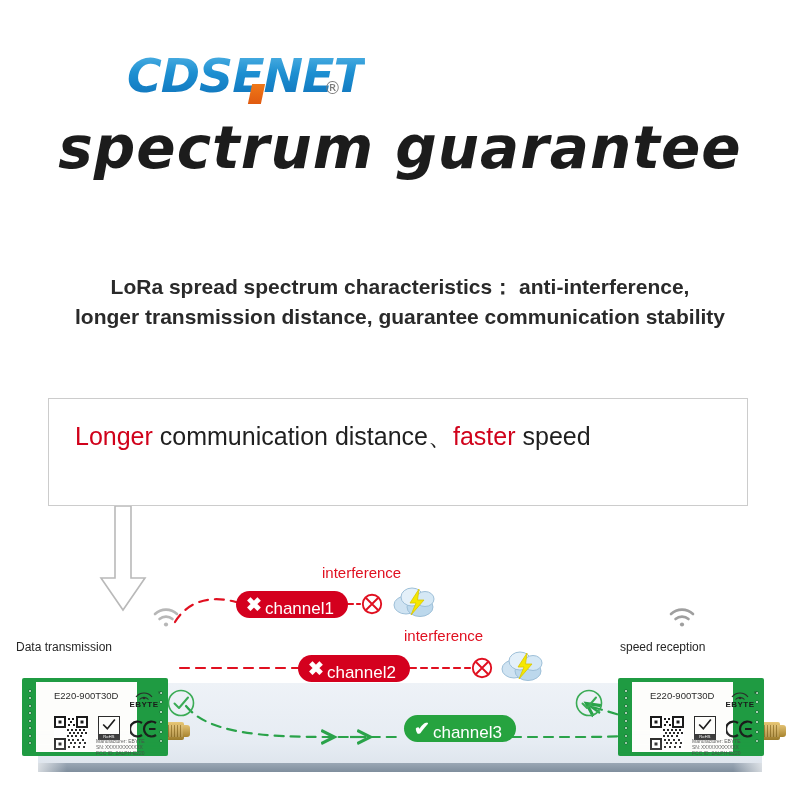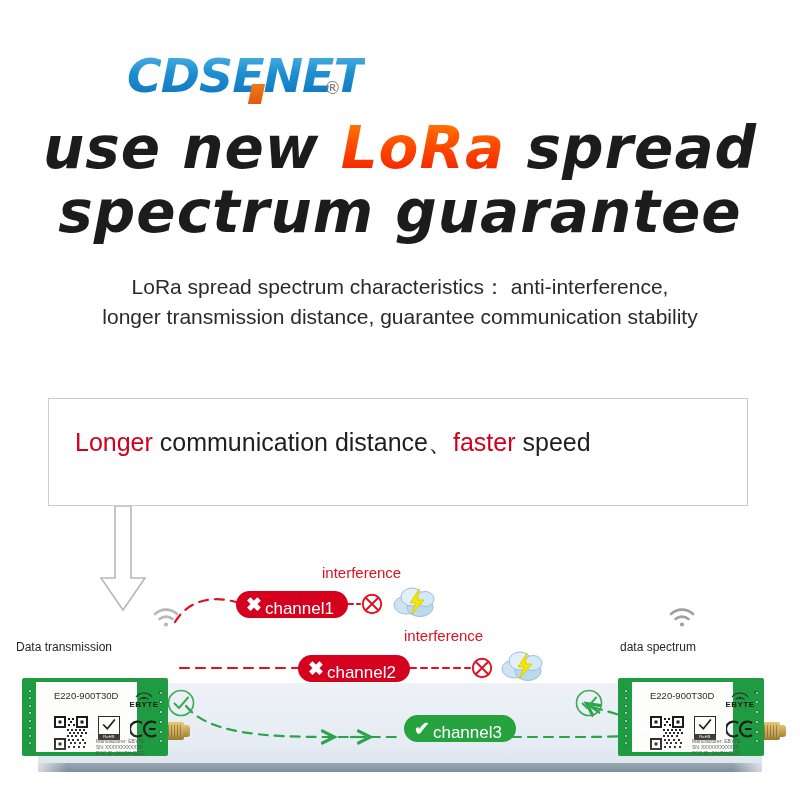--- a/index.html
+++ b/index.html
@@ -87,38 +87,39 @@
   
   #subtitle {
     position: absolute;
     left: 0;
     top: 272px;
     width: 800px;
     text-align: center;
     font-size: 21px;
     line-height: 30px;
     color: #2a2a2a;
+    font-weight: bold;
   }
   #subtitle span { display: block; }
 
   
   #callout-box {
     position: absolute;
     left: 48px;
     top: 398px;
     width: 700px;
     height: 108px;
     border: 1px solid #cccccc;
     background: #ffffff;
     box-sizing: border-box;
   }
   #callout-text {
     position: absolute;
     left: 26px;
-    top: 24px;
+    top: 18px;
     font-size: 25px;
     line-height: 38px;
     color: #1f1f1f;
   }
   #callout-text .hl { color: #d0021b; }
   #callout-text span.l { display: block; }
 
   
   #down-arrow {
     position: absolute;
@@ -417,21 +418,20 @@
 </head>
 <body>
 
 <div id="logo-area">
   <span id="logo-wordmark">CDSENET</span>
   <span id="logo-accent"></span>
   <span id="logo-reg">®</span>
 </div>
 
 <div id="headline">
-  <span class="line"><span>use  new </span><span class="lora">LoRa</span><span> spread</span></span>
   <span class="line">spectrum  guarantee</span>
 </div>
 
 <div id="subtitle">
   <span>LoRa spread spectrum characteristics： anti-interference,</span>
   <span>longer transmission distance, guarantee communication stability</span>
 </div>
 
 <div id="callout-box">
   <div id="callout-text">
@@ -475,21 +475,21 @@
     <path d="M7.5 13 A10 10 0 0 1 20.5 13" fill="none" stroke="#b7b7b7" stroke-width="2.6" stroke-linecap="round"></path>
     <circle cx="14" cy="18.5" r="2.1" fill="#b7b7b7"></circle>
   </svg>
   <svg class="wifi" id="wifi-right" viewBox="0 0 28 22">
     <path d="M3 8 A16 16 0 0 1 25 8" fill="none" stroke="#9f9f9f" stroke-width="2.6" stroke-linecap="round"></path>
     <path d="M7.5 13 A10 10 0 0 1 20.5 13" fill="none" stroke="#9f9f9f" stroke-width="2.6" stroke-linecap="round"></path>
     <circle cx="14" cy="18.5" r="2.1" fill="#9f9f9f"></circle>
   </svg>
 
   <div class="endpoint-label" id="label-tx">Data transmission</div>
-  <div class="endpoint-label" id="label-rx">data spectrum</div>
+  <div class="endpoint-label" id="label-rx">speed reception</div>
 
   <div class="interf-label" id="interf-1">interference</div>
   <div class="interf-label" id="interf-2">interference</div>
 
   <div class="pill pill-red" id="pill-ch1">
     <span class="mark">✖</span>
     <span class="plabel">channel1</span>
   </div>
   <div class="pill pill-red" id="pill-ch2">
     <span class="mark">✖</span>

